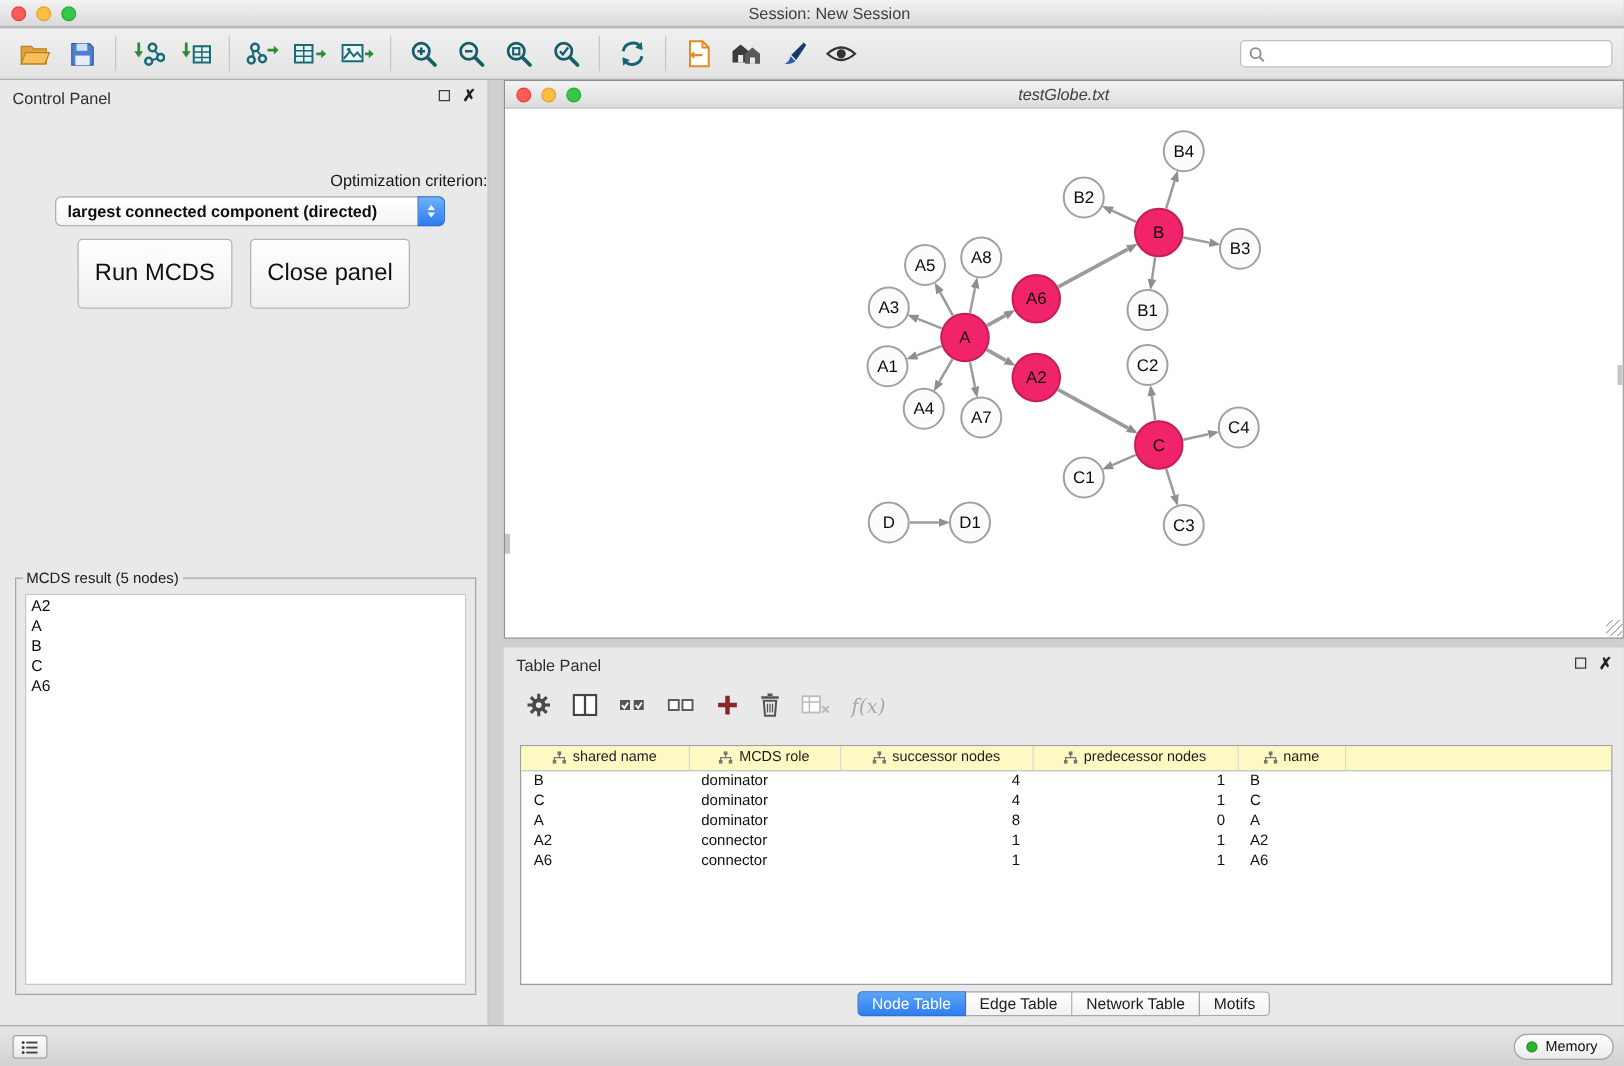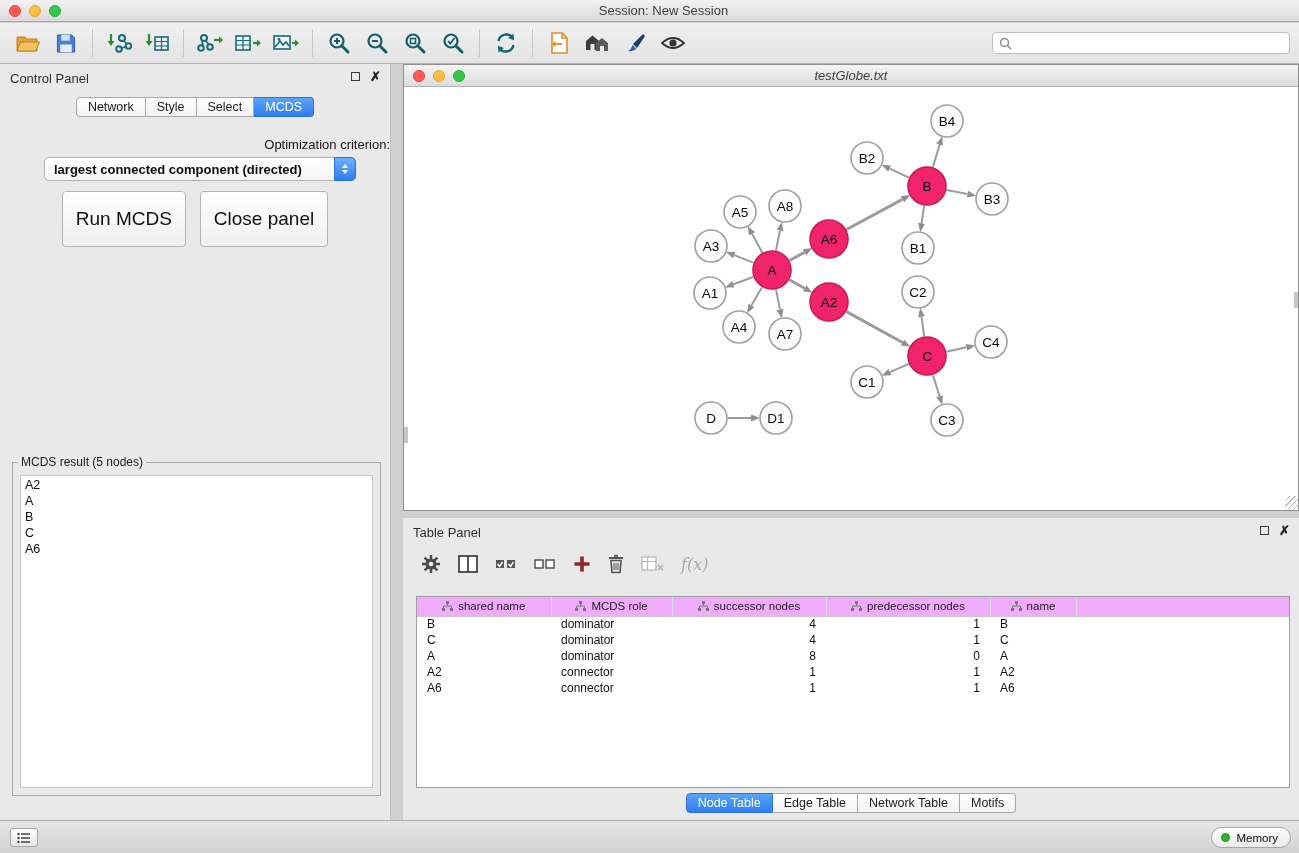--- a/index.html
+++ b/index.html
@@ -72,21 +72,21 @@
   .resize-corner { position:absolute; right:0; bottom:0; width:13px; height:13px;
     background:repeating-linear-gradient(135deg, transparent 0 3px, #b9b9b9 3px 4px); }
   
   .table-panel { position:absolute; left:403px; top:518px; width:896px; height:302px; background:#e9e9e9; }
   .tp-toolbar { position:absolute; left:18px; top:28px; height:36px; display:flex; align-items:center; gap:17px; }
   .ticon { display:flex; align-items:center; }
   .fx { font-family:"DejaVu Serif", serif; font-style:italic; font-size:16px; color:#a9a9a9; }
   .table-wrap { position:absolute; left:13px; right:9px; top:78px; height:192px;
     background:#fff; border:1px solid #9e9e9e; overflow:hidden; }
   .node-table { border-collapse:collapse; table-layout:fixed; width:100%; font-size:12px; }
-  .node-table th { background:#f0abfc; border-right:1px solid #d9d9d9; border-bottom:1px solid #c9c9c9;
+  .node-table th { background:#fef9c3; border-right:1px solid #d9d9d9; border-bottom:1px solid #c9c9c9;
     font-weight:normal; height:19px; padding:0; color:#1c1c1c; }
   .node-table th:last-child { border-right:none; }
   .node-table th:nth-child(1), .node-table td:nth-child(1) { width:134px; }
   .node-table th:nth-child(2), .node-table td:nth-child(2) { width:121px; }
   .node-table th:nth-child(3), .node-table td:nth-child(3) { width:154px; }
   .node-table th:nth-child(4), .node-table td:nth-child(4) { width:164px; }
   .node-table th:nth-child(5), .node-table td:nth-child(5) { width:86px; }
   .node-table td { height:16px; padding:0 10px; color:#101010; white-space:nowrap; overflow:hidden; }
   .hwrap { display:flex; align-items:center; justify-content:center; gap:5px; font-size:11.5px; }
   .tp-tabs { position:absolute; left:0; bottom:7px; width:100%; }
@@ -248,26 +248,20 @@
     </svg>
     <input placeholder="" style="">
   </div>
 </div>
 
 <div class="control-panel">
   <div class="panel-title">Control Panel</div>
   <div class="panel-icons">
     <div class="float-ic"></div>
     <div class="close-ic">✗</div>
-  </div>
-  <div class="seg-tabs cp-tabs">
-    <div class="seg">Network</div>
-    <div class="seg">Style</div>
-    <div class="seg">Select</div>
-    <div class="seg selected">MCDS</div>
   </div>
   <div class="opt-label">Optimization criterion:</div>
   <div class="mac-select">
     <span class="val">largest connected component (directed)</span>
     <div class="stepper">
       <div class="tri-up"></div>
       <div class="tri-down"></div>
     </div>
   </div>
   <div class="btn-row">

